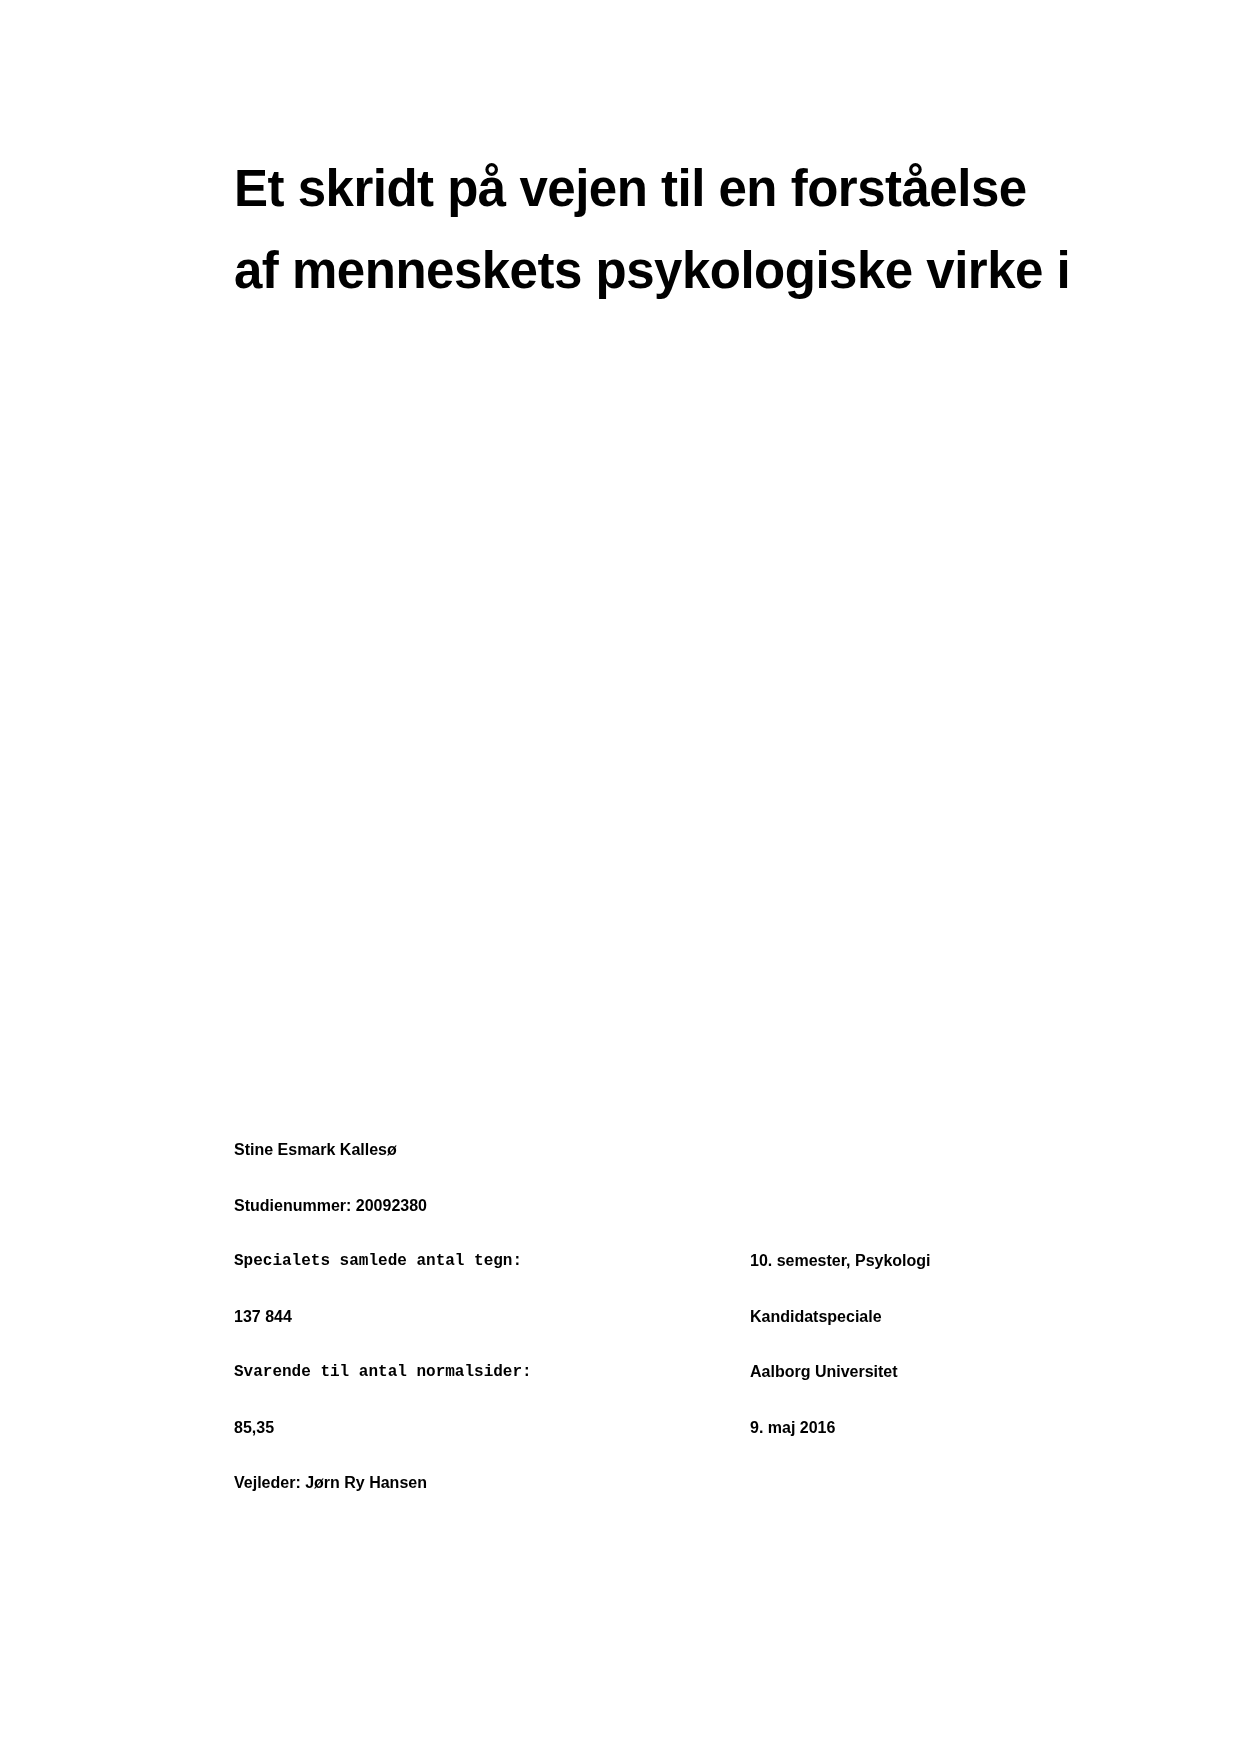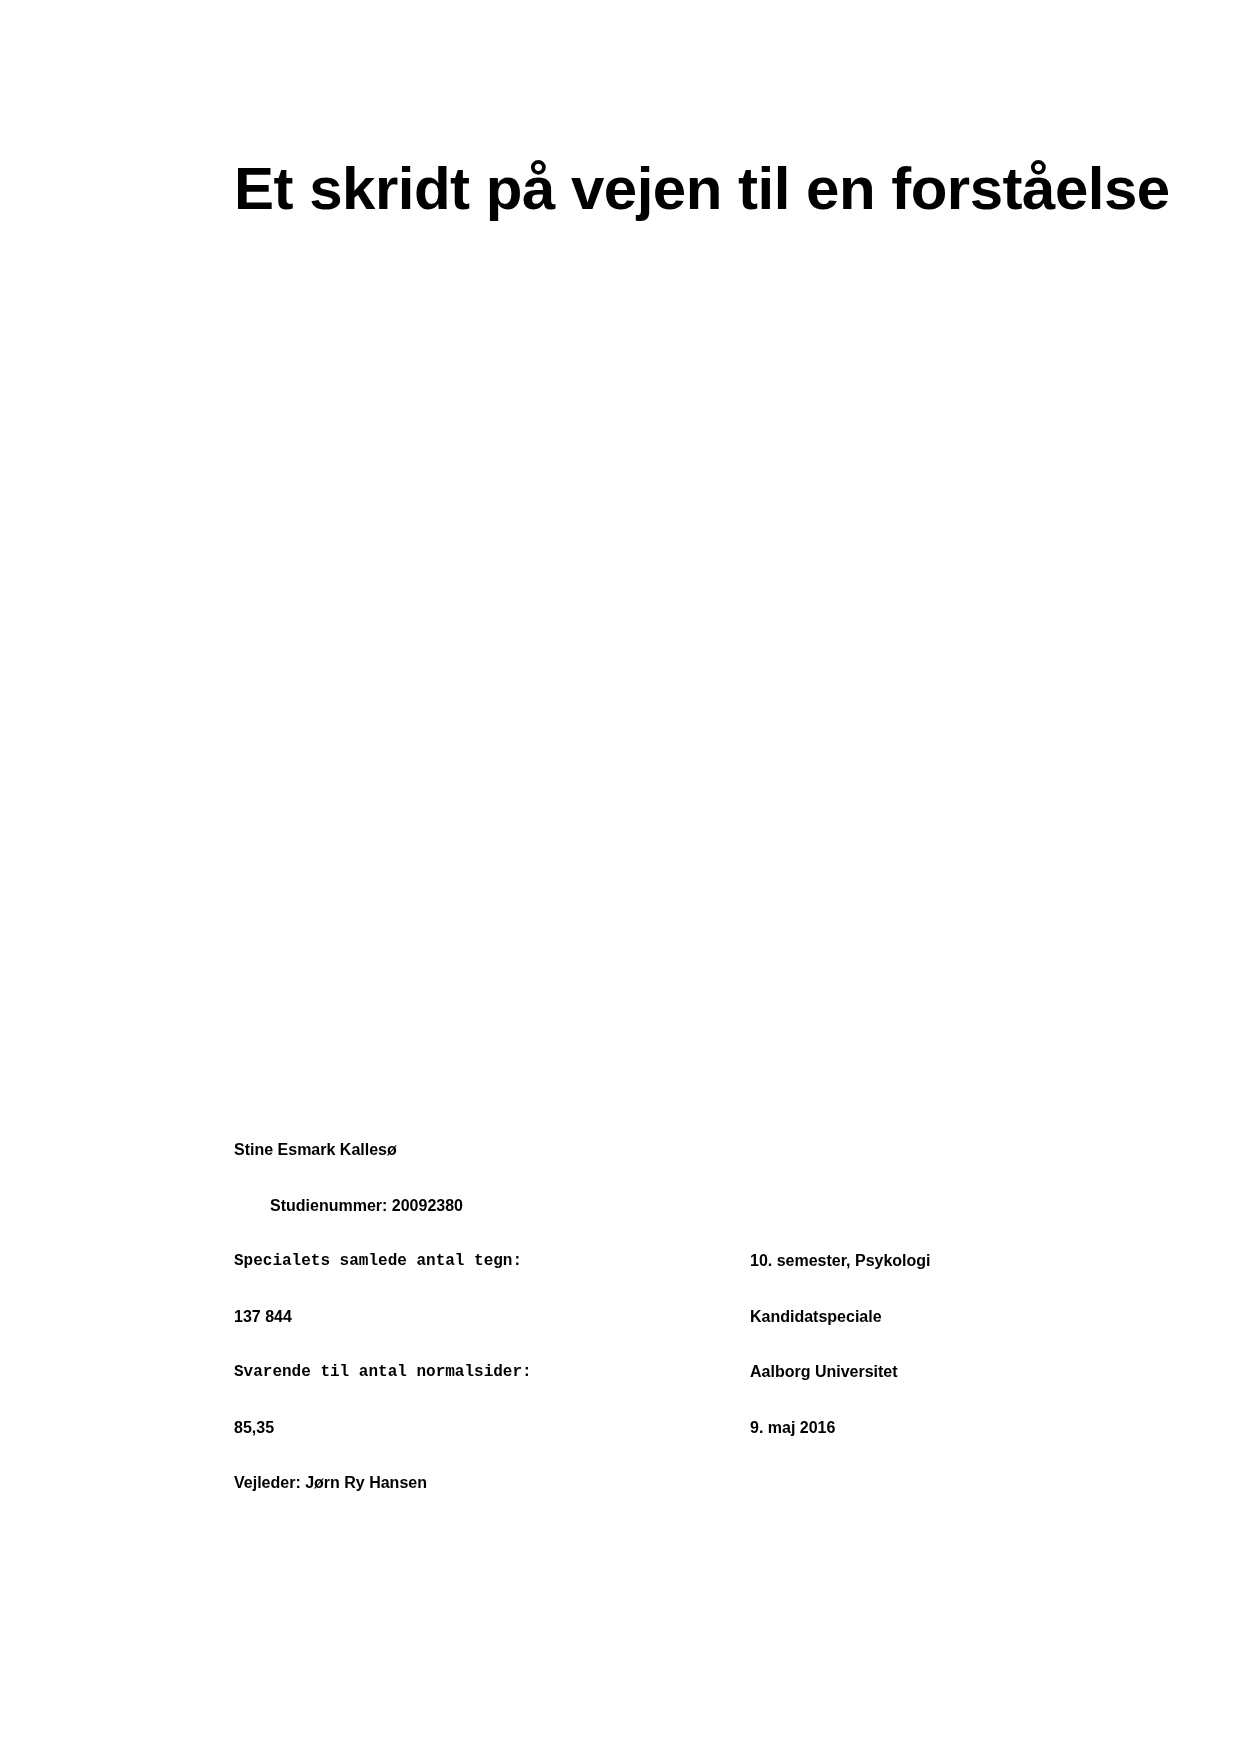--- a/index.html
+++ b/index.html
@@ -14,21 +14,21 @@
       overflow: hidden;
       font-family: "Liberation Sans", "DejaVu Sans", sans-serif;
       color: #000000;
     }
     .title {
       position: absolute;
       left: 234px;
       top: 148px;
       width: 900px;
       margin: 0;
-      font-size: 60px;
+      font-size: 51px;
       font-weight: bold;
       line-height: 82px;
       letter-spacing: -0.5px;
     }
     .title span {
       display: block;
       white-space: nowrap;
     }
     .info {
       position: absolute;
@@ -38,25 +38,26 @@
       white-space: nowrap;
     }
     .col-left { left: 234px; }
     .col-right { left: 750px; }
   </style>
 </head>
 <body>
 
 <h1 class="title">
   <span>Et skridt på vejen til en forståelse</span>
+  <span>af menneskets psykologiske virke i</span>
 </h1>
 
 <div>
   <div class="info col-left" style="top:1138px;">Stine Esmark Kallesø</div>
-  <div class="info col-left" style="top:1194px;margin-left:36px;">Studienummer: 20092380</div>
+  <div class="info col-left" style="top:1194px;">Studienummer: 20092380</div>
   <div class="info col-left" style="top:1249px;font-family:Liberation Mono, monospace;">Specialets samlede antal tegn:</div>
   <div class="info col-left" style="top:1305px;text-align:right;">137 844</div>
   <div class="info col-left" style="top:1360px;font-family:Liberation Mono, monospace;">Svarende til antal normalsider:</div>
   <div class="info col-left" style="top:1416px;">85,35</div>
   <div class="info col-left" style="top:1471px;">Vejleder: Jørn Ry Hansen</div>
 </div>
 
 <div>
   <div class="info col-right" style="top:1249px;">10. semester, Psykologi</div>
   <div class="info col-right" style="top:1305px;">Kandidatspeciale</div>

